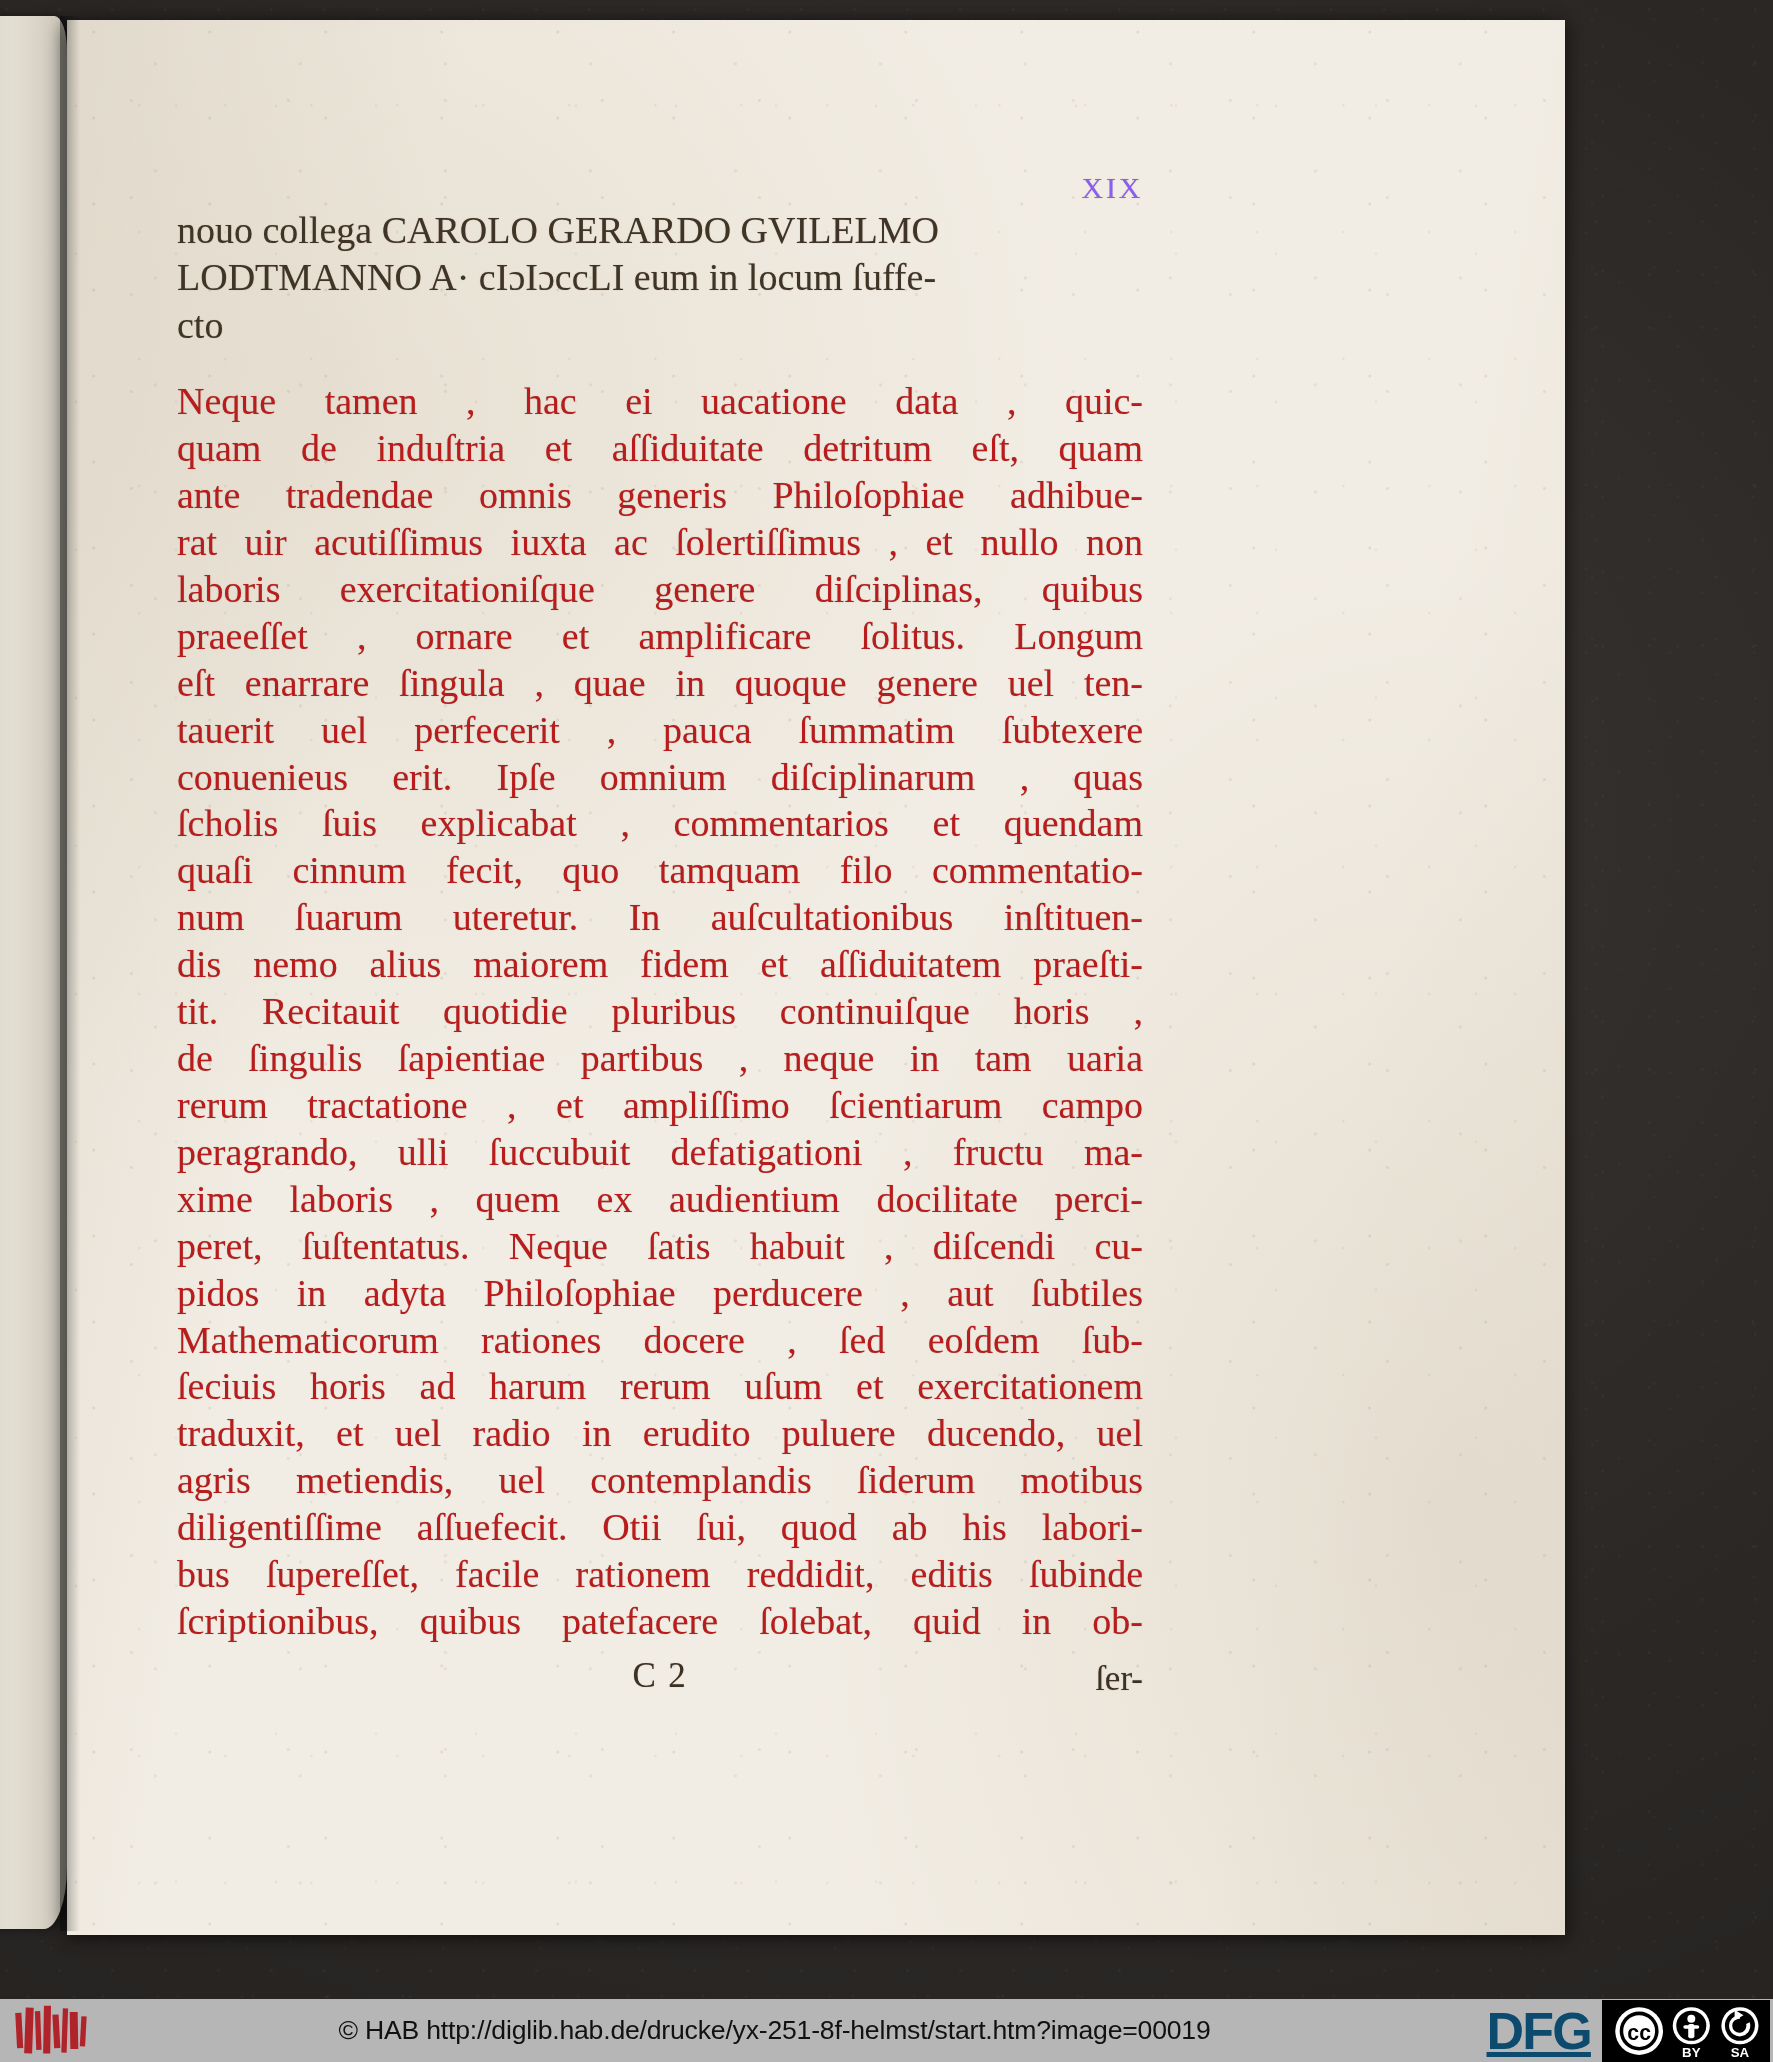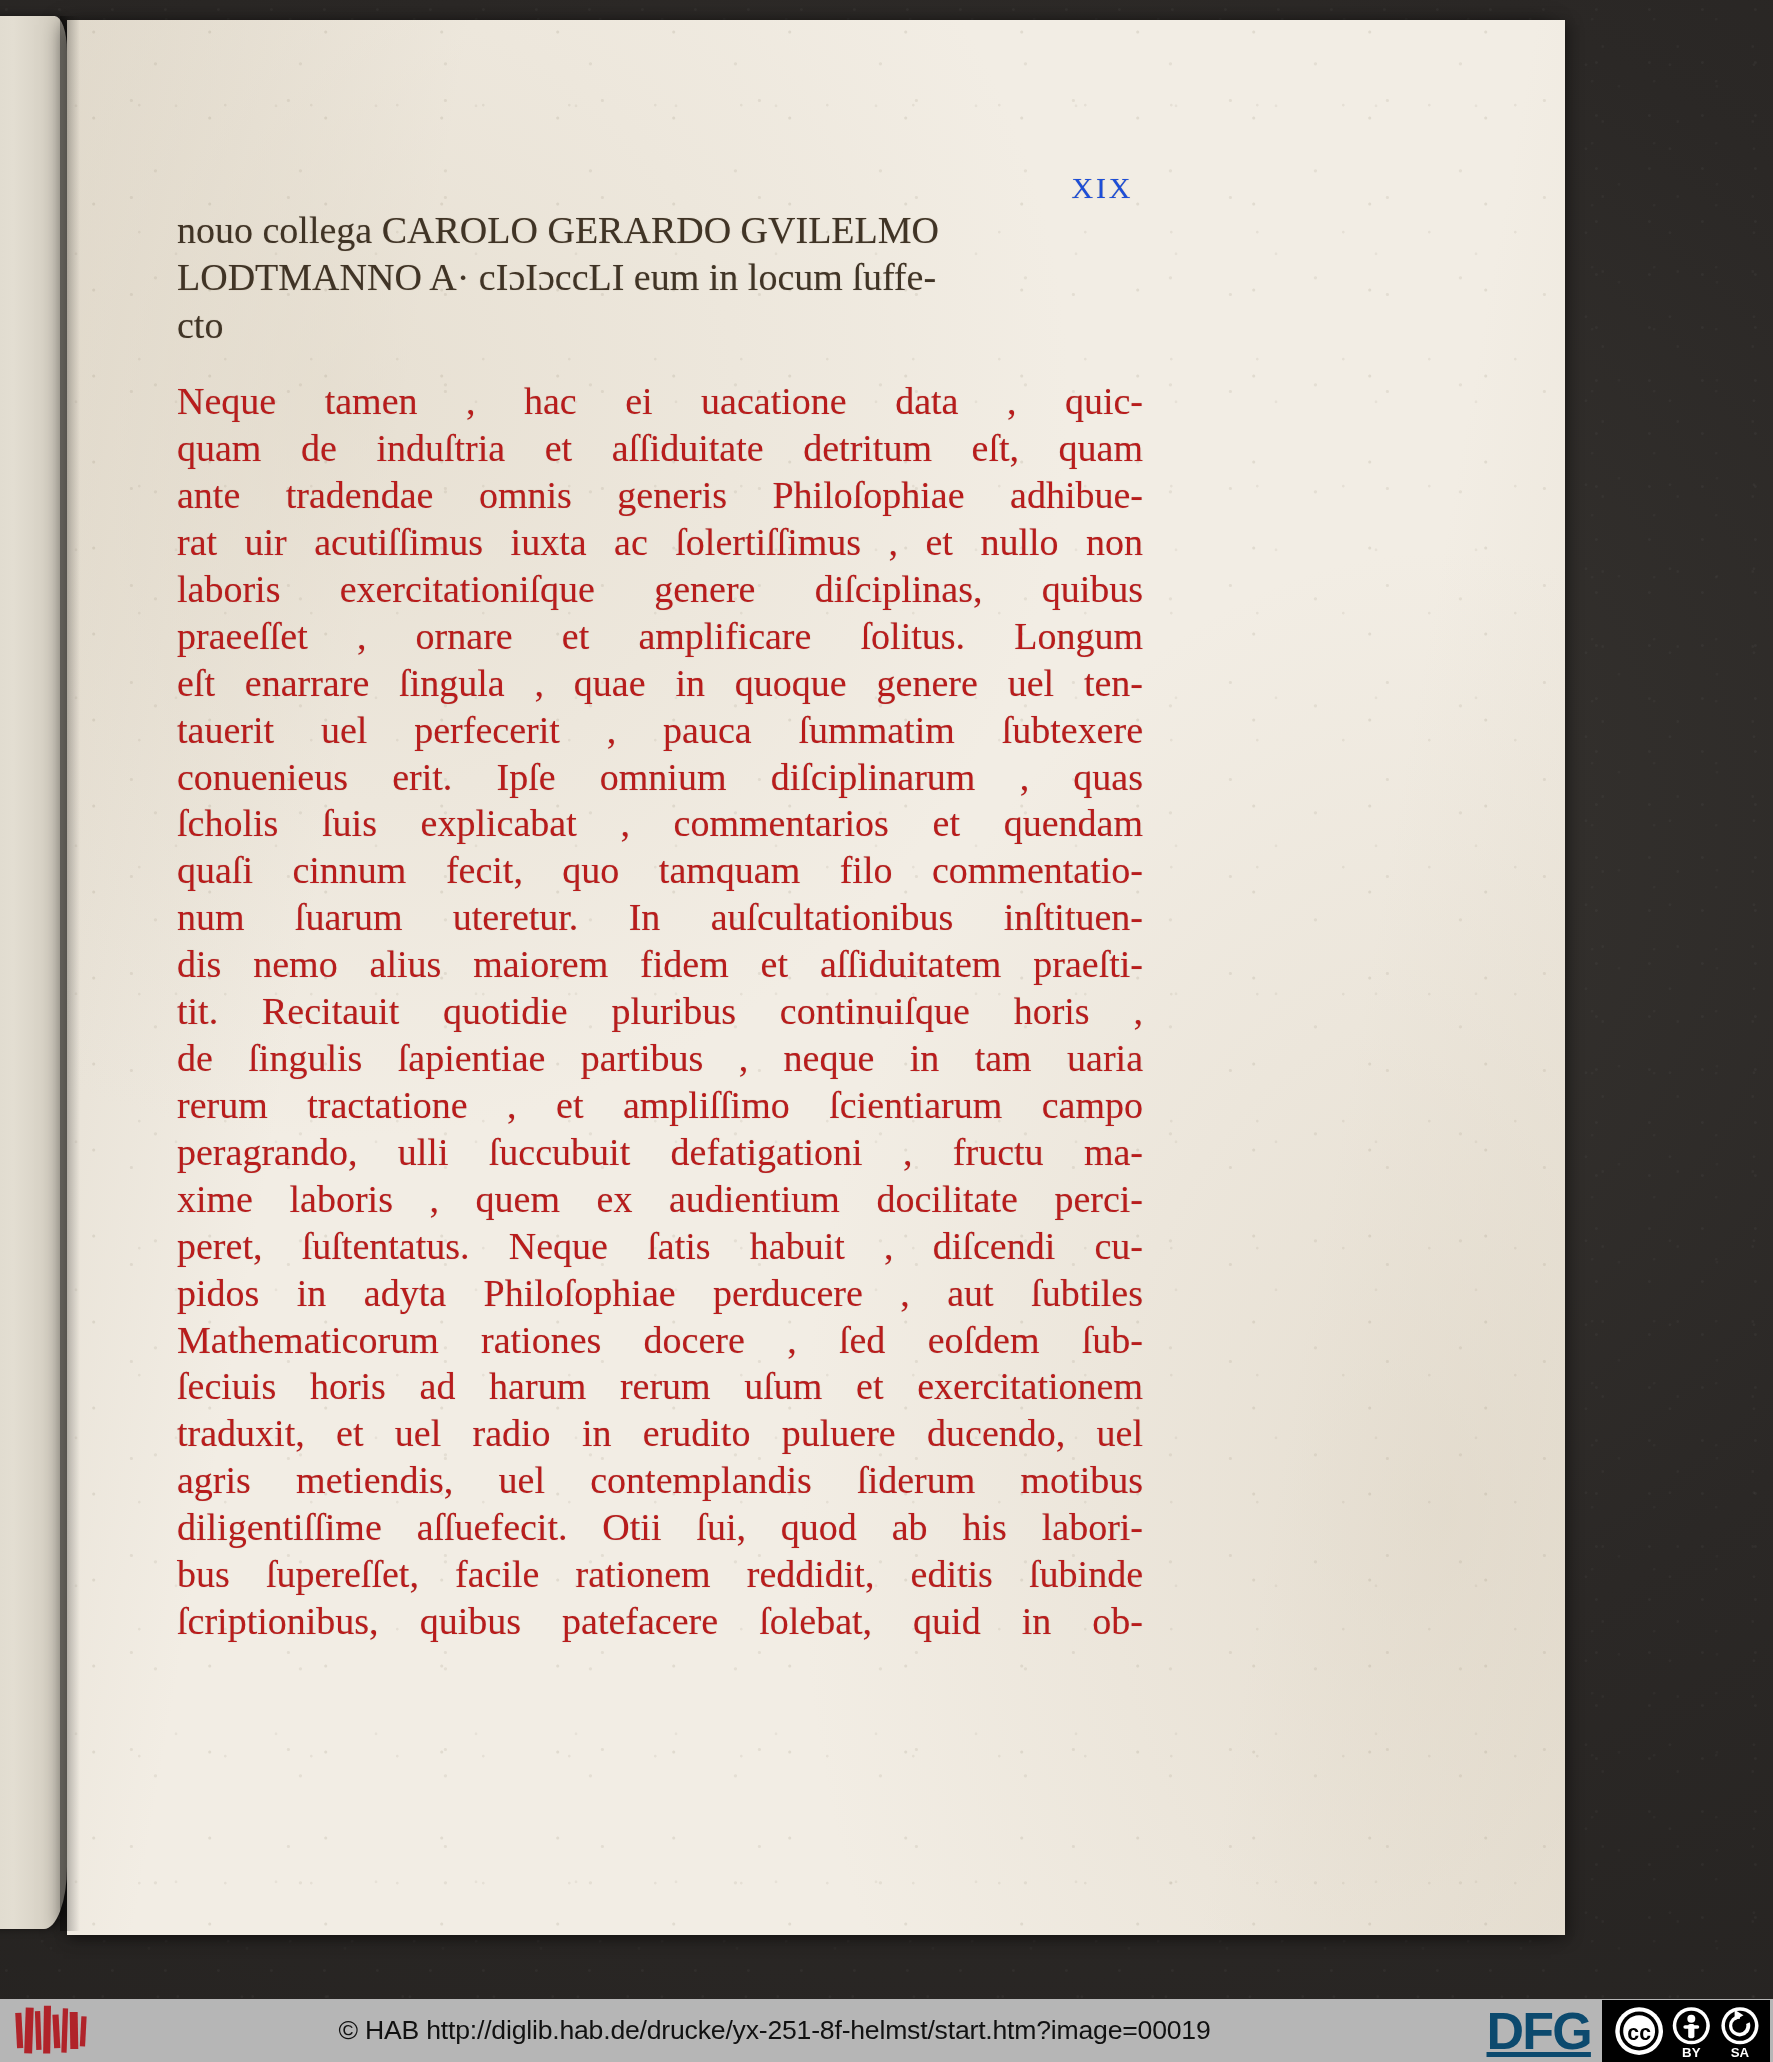--- a/index.html
+++ b/index.html
@@ -103,25 +103,25 @@
     position: absolute;
     left: 110px;
     top: 151px;
     width: 966px;
     z-index: 5;
     color: #3a2f23;
   }
 
   .folio {
     position: absolute;
-    right: 10px;
+    right: 0;
     top: 0;
     font-size: 30px;
     letter-spacing: 2.7px;
-    color: #1d4ed8;
+    color: #8b5cf6;
   }
 
   .headnote {
     margin-top: 36px;
     font-size: 38px;
     line-height: 1.26;
     color: #403426;
     white-space: pre-line;
   }
 
@@ -257,20 +257,24 @@
 peret, ſuſtentatus.  Neque ſatis habuit ,  diſcendi cu-
 pidos in adyta Philoſophiae perducere ,  aut ſubtiles
 Mathematicorum rationes docere ,  ſed eoſdem ſub-
 ſeciuis horis ad harum rerum uſum et exercitationem
 traduxit, et uel radio in erudito puluere ducendo, uel
 agris metiendis, uel contemplandis ſiderum motibus
 diligentiſſime aſſuefecit. Otii ſui,  quod ab his labori-
 bus ſupereſſet, facile rationem reddidit, editis ſubinde
 ſcriptionibus, quibus patefacere ſolebat, quid in ob-</div>
 
+      <div class="signature-row">
+        <span class="sig">C 2</span>
+        <span class="catchword">ſer-</span>
+      </div>
 
     </div>
   </div>
 
   <div class="meta-bar">
 
     <div class="hab-logo">
       <svg width="82" height="53" viewBox="0 0 92 60" aria-hidden="true">
         <g fill="#b0232a">
           <rect x="2" y="10" width="7" height="40" transform="rotate(-3 5 30)"></rect>

